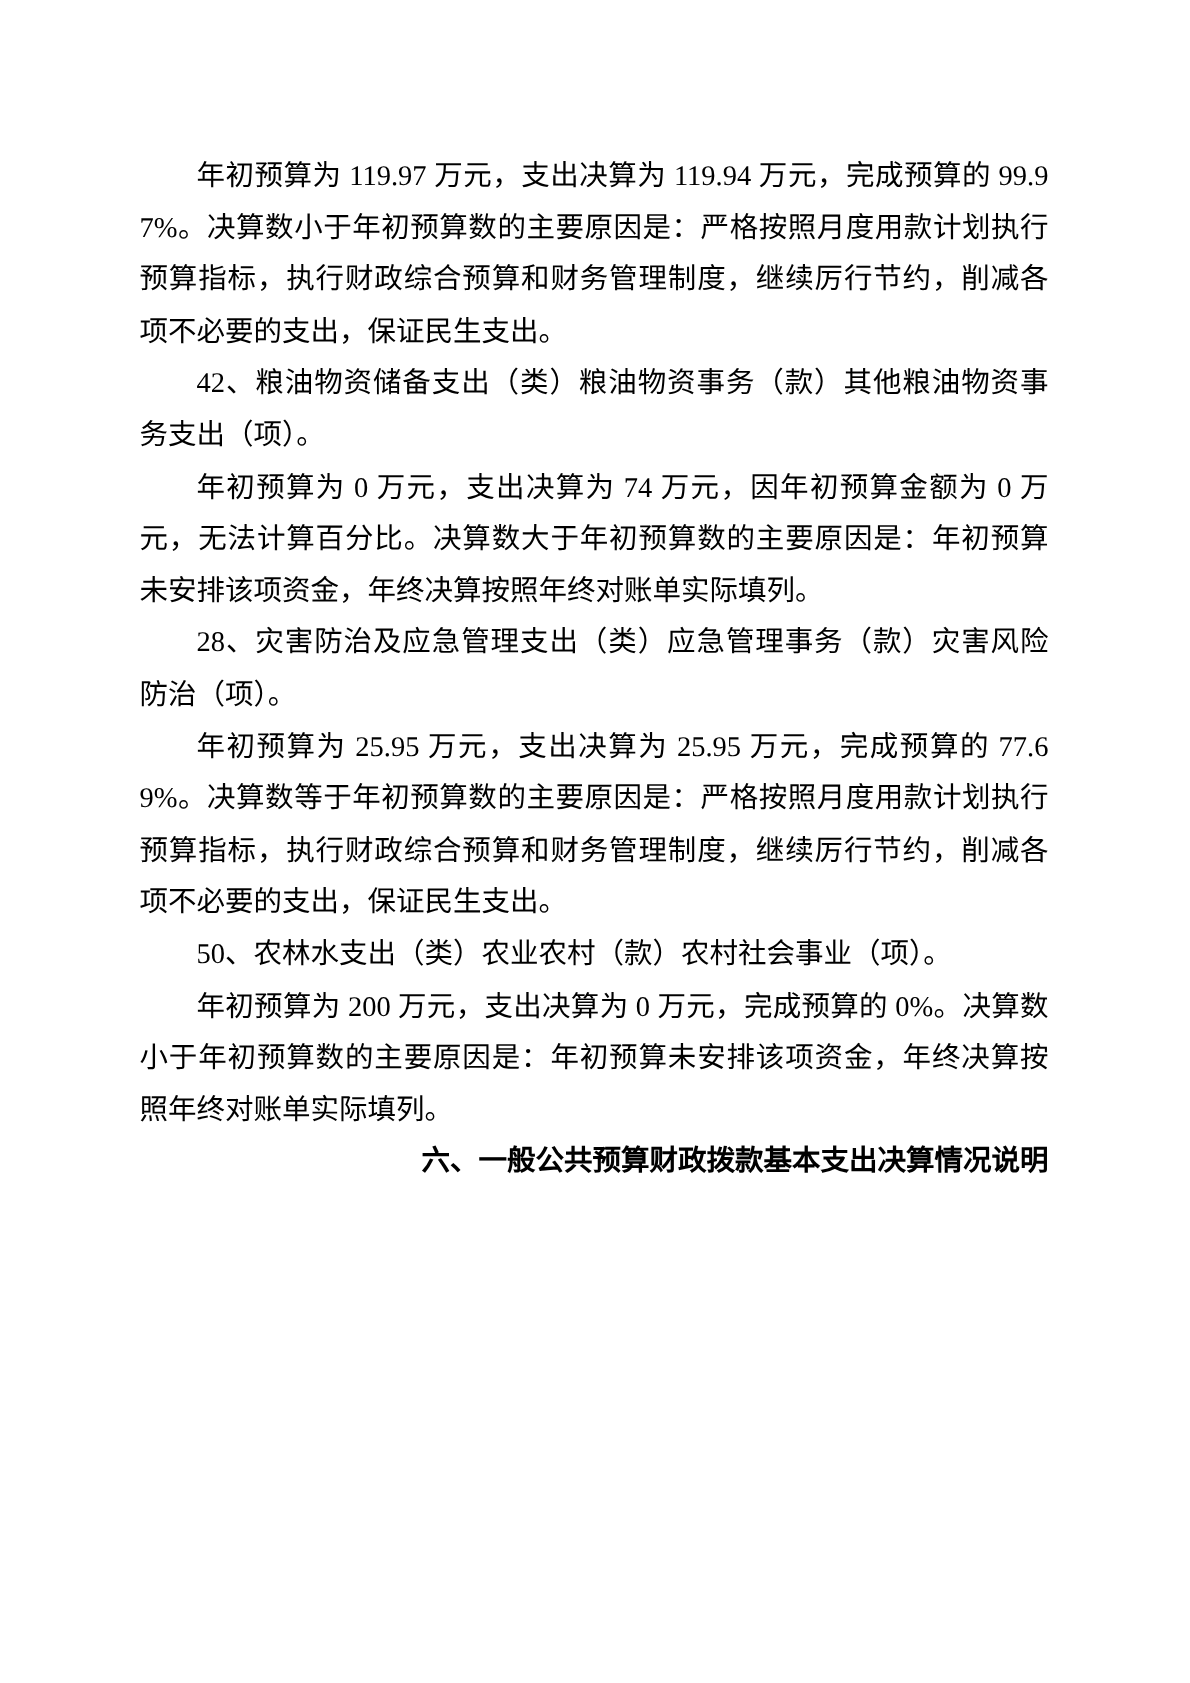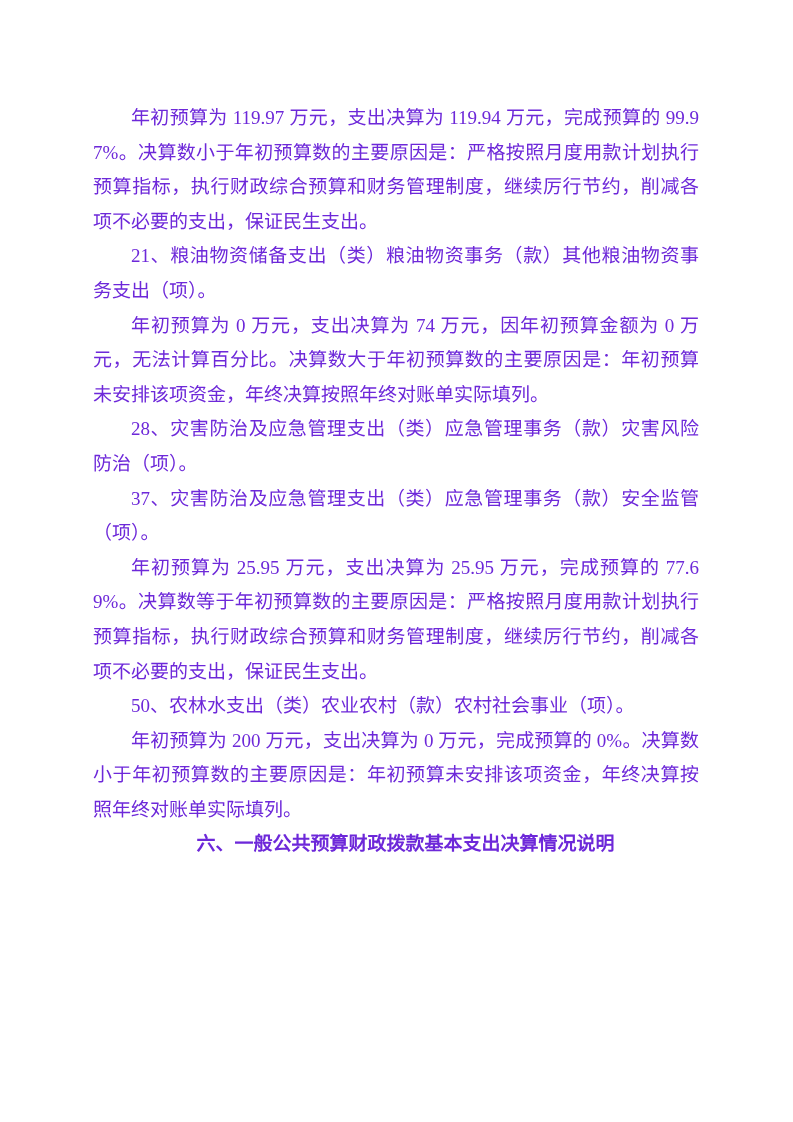--- a/index.html
+++ b/index.html
@@ -15,40 +15,39 @@
     box-sizing: border-box;
     padding: 101px 94px 0 93px;
     overflow: hidden;
   }
   .doc-body p {
     margin: 0;
     padding: 0;
     font-family: "Liberation Serif", "DejaVu Serif", serif;
     font-size: 19px;
     line-height: 34.6px;
-    color: #6d28d9;
+    color: #000000;
     text-align: justify;
     text-indent: 2em;
     word-break: break-all;
   }
   .doc-body p.section-heading {
     font-family: "Liberation Sans", "DejaVu Sans", sans-serif;
     font-weight: bold;
     text-indent: 1em;
-    text-align: center;
+    text-align: right;
   }
 </style>
 </head>
 <body>
 
 <div class="page">
   <div class="doc-body">
     <p>年初预算为 119.97 万元，支出决算为 119.94 万元，完成预算的 99.97%。决算数小于年初预算数的主要原因是：严格按照月度用款计划执行预算指标，执行财政综合预算和财务管理制度，继续厉行节约，削减各项不必要的支出，保证民生支出。</p>
-    <p>21、粮油物资储备支出（类）粮油物资事务（款）其他粮油物资事务支出（项）。</p>
+    <p>42、粮油物资储备支出（类）粮油物资事务（款）其他粮油物资事务支出（项）。</p>
     <p>年初预算为 0 万元，支出决算为 74 万元，因年初预算金额为 0 万元，无法计算百分比。决算数大于年初预算数的主要原因是：年初预算未安排该项资金，年终决算按照年终对账单实际填列。</p>
     <p>28、灾害防治及应急管理支出（类）应急管理事务（款）灾害风险防治（项）。</p>
-    <p>37、灾害防治及应急管理支出（类）应急管理事务（款）安全监管（项）。</p>
     <p>年初预算为 25.95 万元，支出决算为 25.95 万元，完成预算的 77.69%。决算数等于年初预算数的主要原因是：严格按照月度用款计划执行预算指标，执行财政综合预算和财务管理制度，继续厉行节约，削减各项不必要的支出，保证民生支出。</p>
     <p>50、农林水支出（类）农业农村（款）农村社会事业（项）。</p>
     <p>年初预算为 200 万元，支出决算为 0 万元，完成预算的 0%。决算数小于年初预算数的主要原因是：年初预算未安排该项资金，年终决算按照年终对账单实际填列。</p>
     <p class="section-heading">六、一般公共预算财政拨款基本支出决算情况说明</p>
   </div>
 </div>
 
 </body></html>

